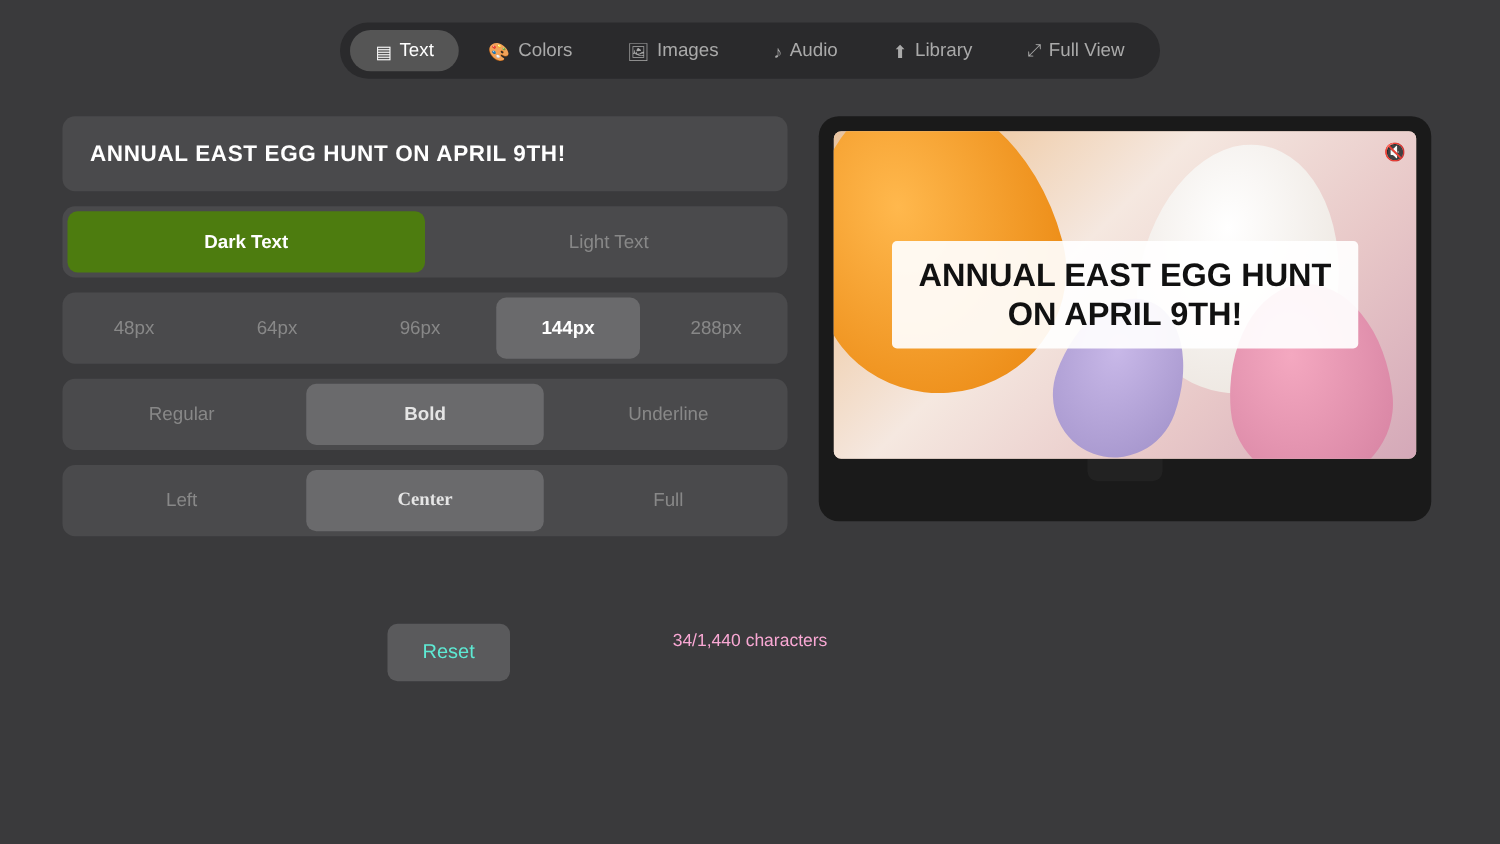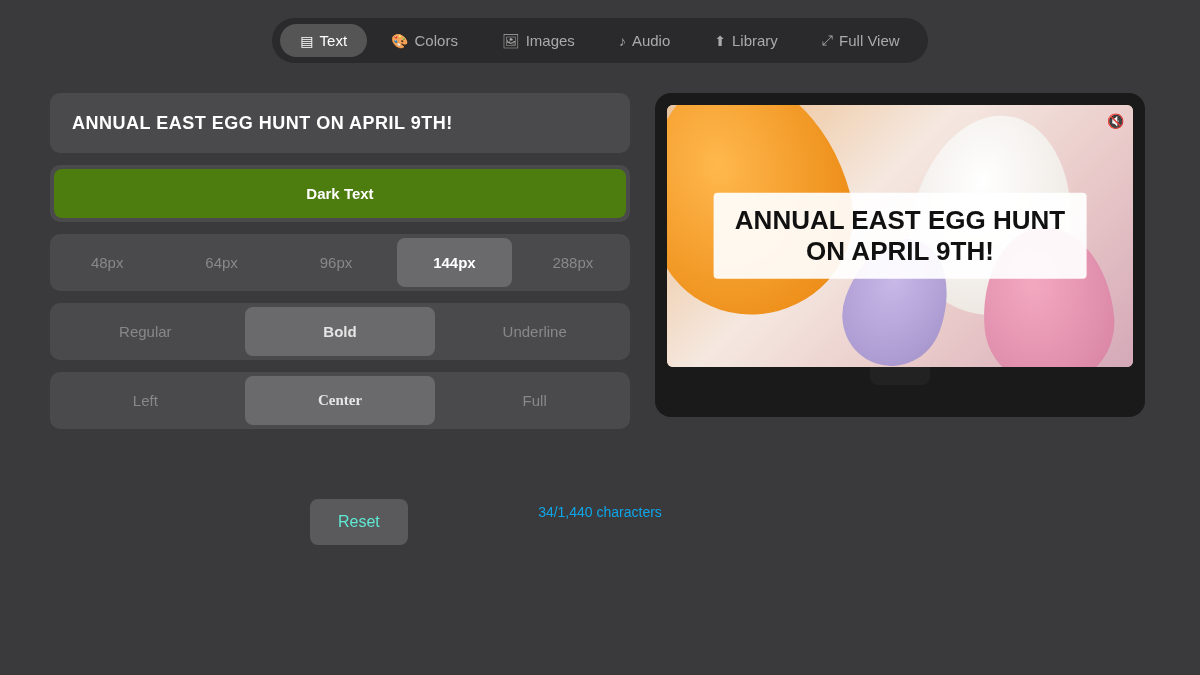--- a/index.html
+++ b/index.html
@@ -146,21 +146,21 @@
       font-size: 16px;
       font-weight: 500;
       cursor: pointer;
       margin-top: 20px;
     }
 
     .char-count {
       position: absolute;
       left: 50%;
       transform: translateX(-50%);
-      color: #0ea5e9;
+      color: #f9a8d4;
       font-size: 14px;
     }
 
     
     .tv-preview {
       width: 490px;
       margin-top: 0;
     }
 
     .tv-frame {
@@ -302,20 +302,23 @@
 
   <div class="left-panel">
 
     <div class="text-input-area">
       <span>ANNUAL EAST EGG HUNT ON APRIL 9TH!</span>
     </div>
 
     <div class="option-row color-row">
       <div class="option-btn active">
         <span>Dark Text</span>
+      </div>
+      <div class="option-btn">
+        <span>Light Text</span>
       </div>
     </div>
 
     <div class="option-row size-row">
       <div class="option-btn">
         <span>48px</span>
       </div>
       <div class="option-btn">
         <span>64px</span>
       </div>

